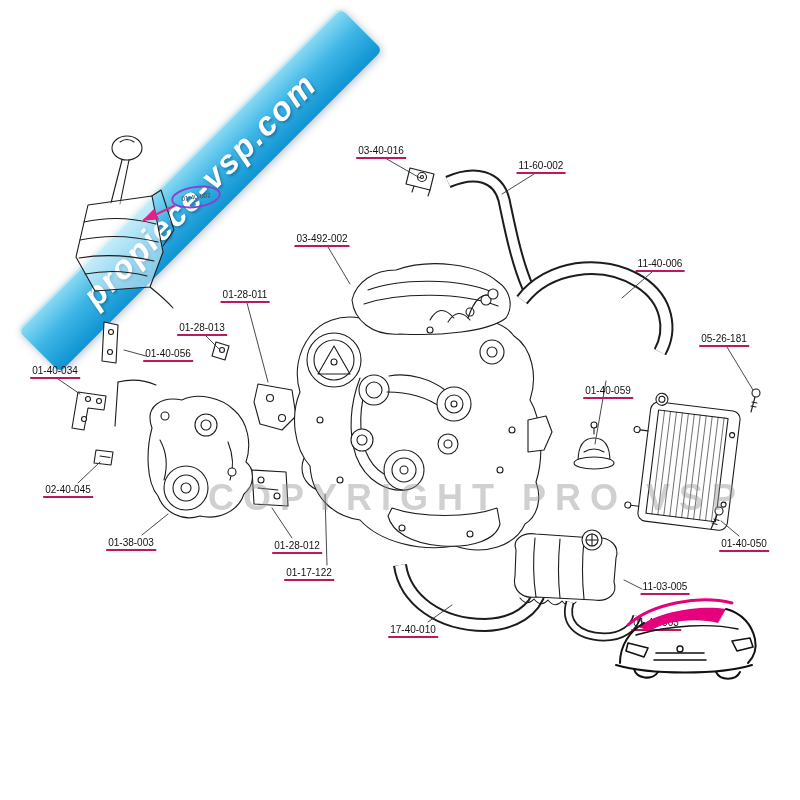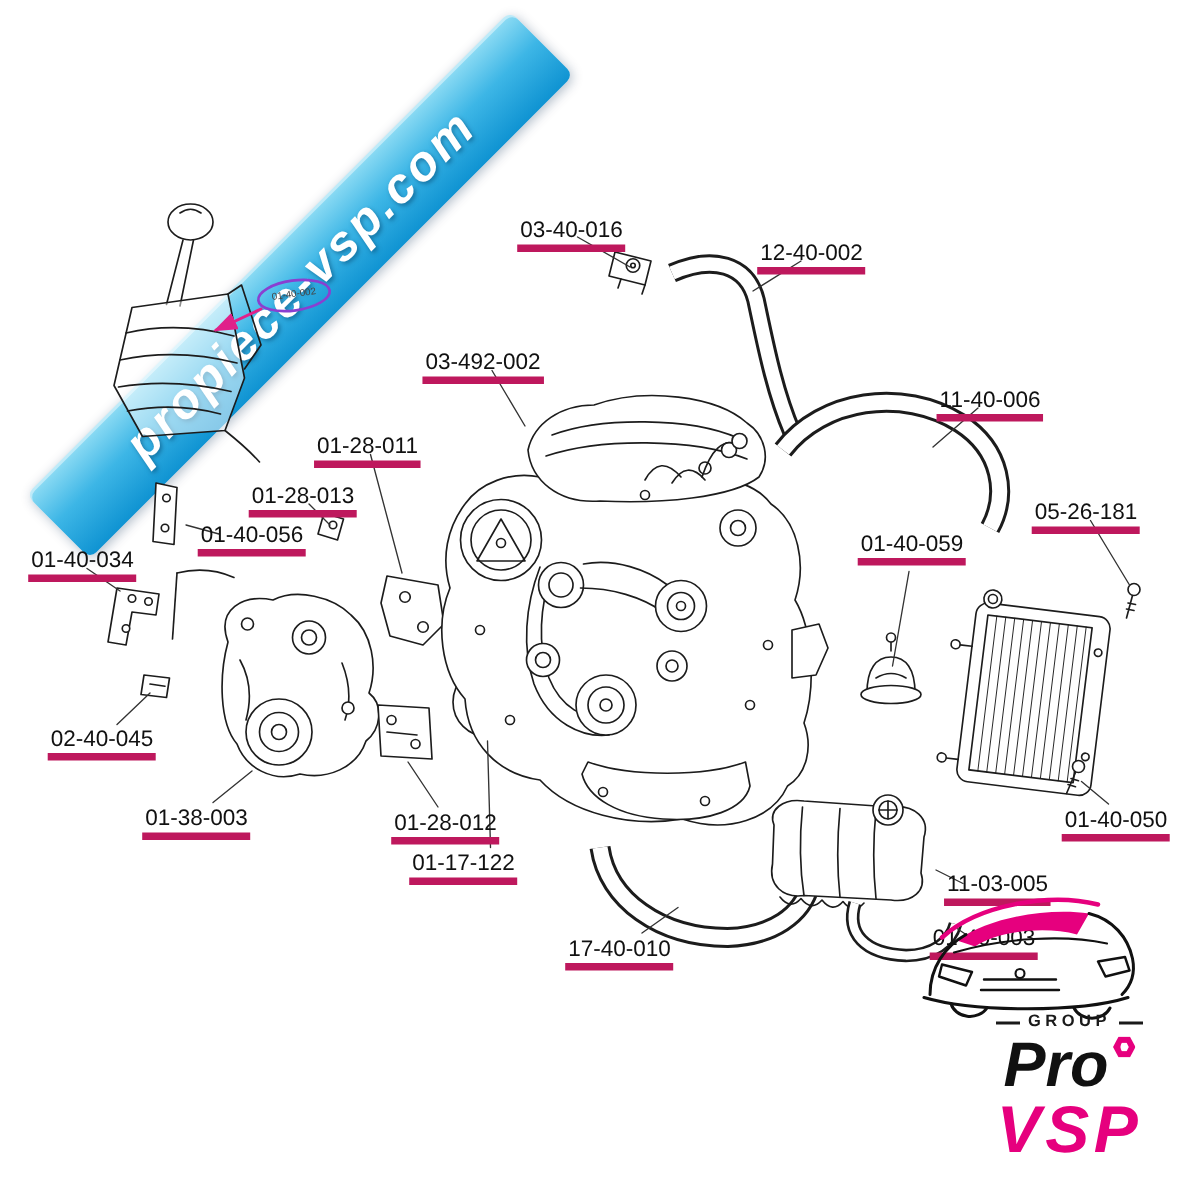--- a/index.html
+++ b/index.html
@@ -21,21 +21,21 @@
     text-shadow:0 2px 3px rgba(0,60,100,.5);white-space:nowrap;
   }
   .copyright{
     position:absolute;left:208px;top:477px;z-index:3;
     font-size:36px;font-weight:bold;letter-spacing:9px;color:rgba(150,150,150,.45);
     white-space:nowrap;pointer-events:none;
   }
   #diagram{position:absolute;left:0;top:0;z-index:2;}
   .plabel{
     position:absolute;transform:translateX(-50%);z-index:4;
-    font-size:15px;color:#111;border-bottom:5px solid #be185d;
+    font-size:10px;color:#111;border-bottom:2px solid #be185d;
     padding:0 2px 1px;white-space:nowrap;background:transparent;
   }
   .hlabel{
     position:absolute;left:196px;top:193px;z-index:5;
     transform:translateX(-50%) rotate(-8deg);
     font-size:6.5px;color:#444;white-space:nowrap;
   }
   
   .logo-car{position:absolute;left:600px;top:583px;z-index:4;}
   .logo-text{
@@ -67,20 +67,21 @@
 </style>
 </head>
 <body>
 
 <div id="canvas">
 
   <div class="ribbon">
     <span>propiece-vsp.com</span>
   </div>
 
+  <div class="copyright">COPYRIGHT PRO VSP</div>
 
   <svg id="diagram" width="800" height="800" viewBox="0 0 800 800">
     <defs>
       <marker id="arr" markerWidth="9" markerHeight="8" refX="7" refY="3" orient="auto">
         <path d="M0,0 L8,3 L0,6 Z" fill="#e0218a"></path>
       </marker>
     </defs>
 
     <g stroke="#1c1c1c" stroke-width="1.1" fill="none" stroke-linecap="round" stroke-linejoin="round">
 
@@ -260,28 +261,28 @@
       <path stroke="#333" stroke-width="0.9" d="M385,158 L420,178 M534,174 L502,194 M652,272 L622,298 M328,247 L350,284 M247,303 L268,382 M206,336 L220,350 M146,356 L124,350 M58,379 L80,394 M606,381 L595,444 M727,347 L753,390 M78,483 L100,462 M142,535 L168,514 M292,538 L272,508 M327,565 L325,494 M428,622 L452,605 M739,536 L721,521 M642,589 L624,580 M647,625 L638,619"></path>
 
       <ellipse cx="196" cy="197" rx="24" ry="10" transform="rotate(-8 196 197)" stroke="#8a3fd1" stroke-width="1.8"></ellipse>
       <line x1="174" y1="206" x2="144" y2="220" stroke="#e0218a" stroke-width="2" marker-end="url(#arr)"></line>
     </g>
   </svg>
 
   <div class="hlabel">01-40-002</div>
 
   <div class="plabel" style="left:381px;top:145px">03-40-016</div>
-  <div class="plabel" style="left:541px;top:160px">12-40-002</div>
+  <div class="plabel" style="left:541px;top:160px">11-60-002</div>
   <div class="plabel" style="left:660px;top:258px">11-40-006</div>
   <div class="plabel" style="left:322px;top:233px">03-492-002</div>
   <div class="plabel" style="left:245px;top:289px">01-28-011</div>
   <div class="plabel" style="left:202px;top:322px">01-28-013</div>
   <div class="plabel" style="left:168px;top:348px">01-40-056</div>
   <div class="plabel" style="left:55px;top:365px">01-40-034</div>
-  <div class="plabel" style="left:608px;top:354px">01-40-059</div>
+  <div class="plabel" style="left:608px;top:385px">01-40-059</div>
   <div class="plabel" style="left:724px;top:333px">05-26-181</div>
   <div class="plabel" style="left:68px;top:484px">02-40-045</div>
   <div class="plabel" style="left:131px;top:537px">01-38-003</div>
   <div class="plabel" style="left:297px;top:540px">01-28-012</div>
   <div class="plabel" style="left:309px;top:567px">01-17-122</div>
   <div class="plabel" style="left:413px;top:624px">17-40-010</div>
   <div class="plabel" style="left:744px;top:538px">01-40-050</div>
   <div class="plabel" style="left:665px;top:581px">11-03-005</div>
   <div class="plabel" style="left:656px;top:617px">01-40-003</div>
 
@@ -293,28 +294,14 @@
       <path d="M126,26 C142,30 152,42 155,56 C157,66 154,74 148,80" stroke="#111" stroke-width="2"></path>
       <path d="M16,82 C50,92 120,92 152,82" stroke="#111" stroke-width="2"></path>
       <path d="M34,86 a13,11 0 0 0 24,3 M116,89 a13,11 0 0 0 24,0" stroke="#111" stroke-width="2"></path>
       <path d="M28,60 l20,5 -4,9 -18,-6 z M132,58 l18,-3 3,9 -16,4 z" stroke="#111" stroke-width="1.6"></path>
       <path d="M56,70 h48 M54,77 h52" stroke="#111" stroke-width="1.6"></path>
       <circle cx="80" cy="66" r="3" stroke="#111" stroke-width="1.4"></circle>
       <path d="M36,52 C70,42 110,40 138,46" stroke="#111" stroke-width="1.4"></path>
     </g>
   </svg>
 
-  <div class="logo-text">
-    <div class="logo-group">
-      <span class="dash"></span>
-      <span>GROUP</span>
-      <span class="dash"></span>
-    </div>
-    <div class="logo-pro">
-      <span>Pro</span>
-      <span class="hex">
-          <span class="hex-inner"></span>
-        </span>
-    </div>
-    <div class="logo-vsp">VSP</div>
-  </div>
 
 </div>
 
 </body></html>

